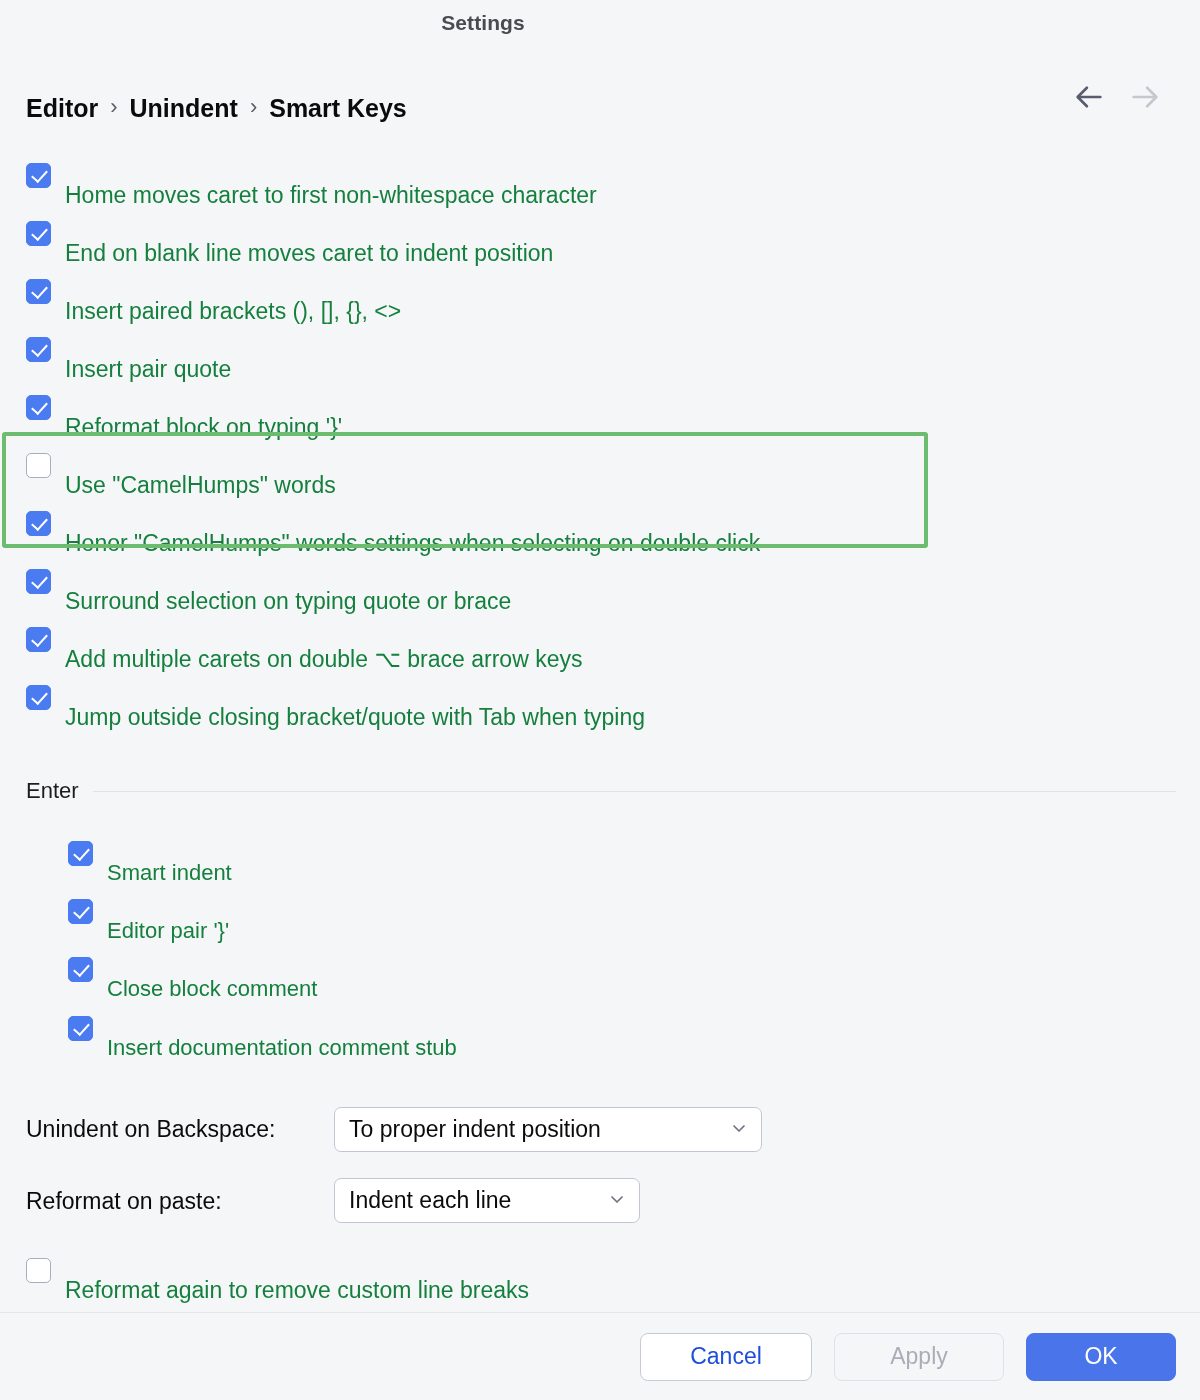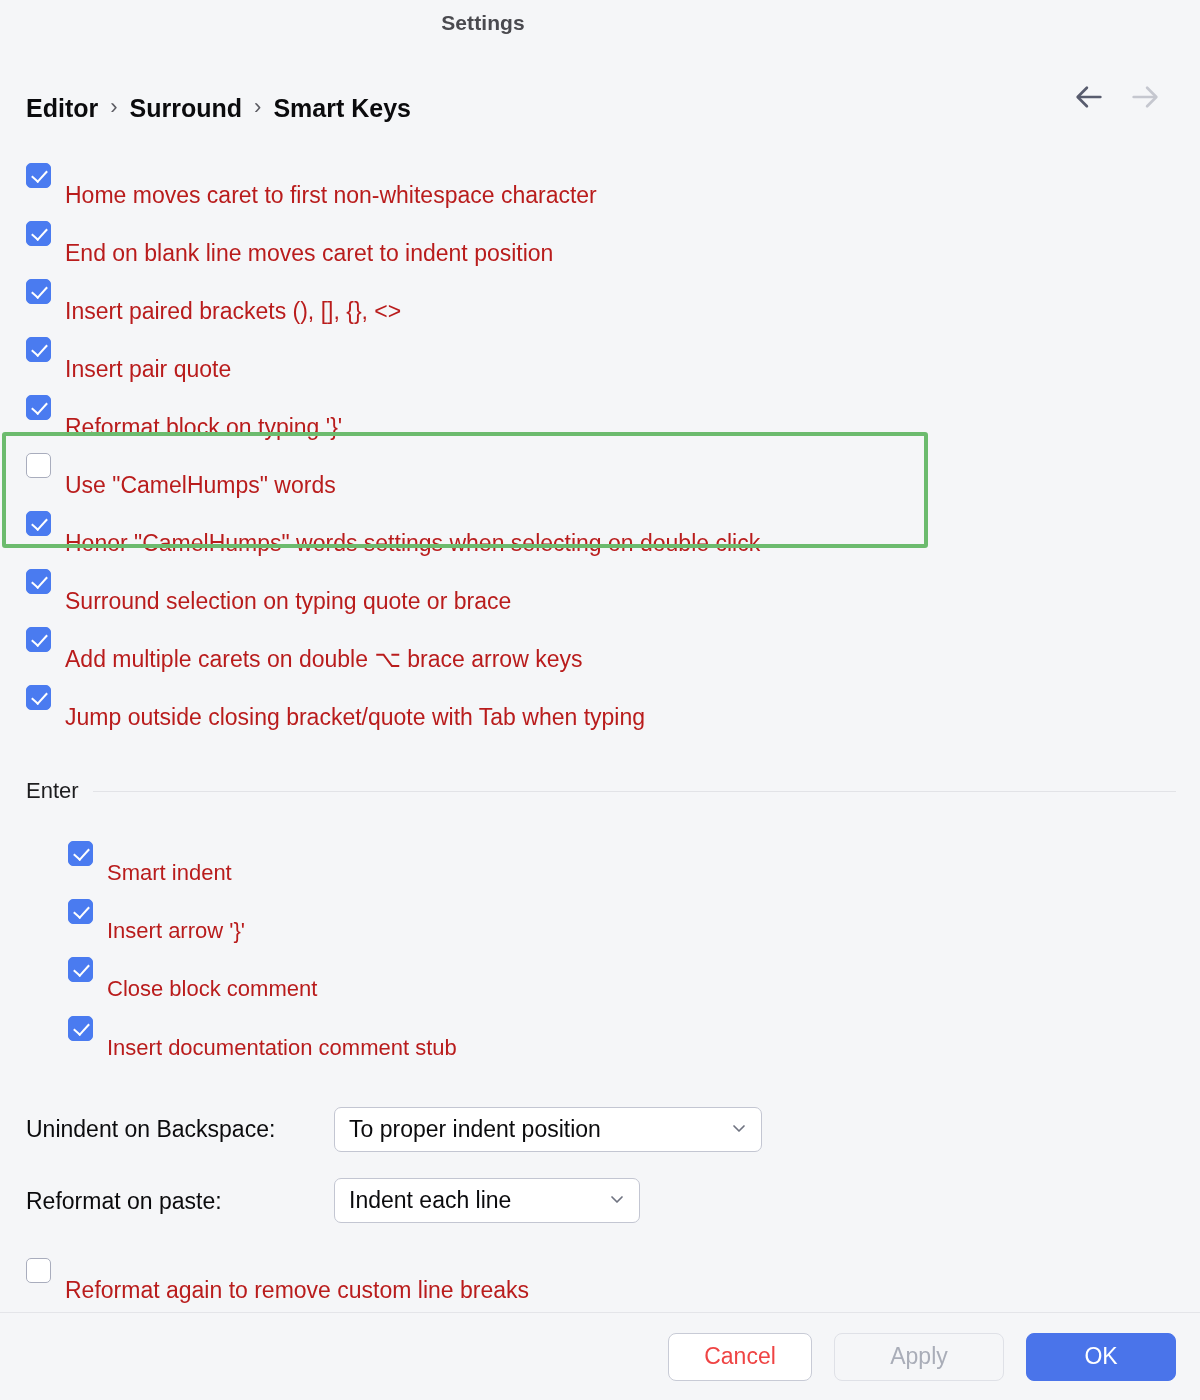--- a/index.html
+++ b/index.html
@@ -99,21 +99,21 @@
     transform: rotate(42deg);
   }
   .cb.unchecked {
     background: #ffffff;
     border: 1.6px solid #a9adbd;
   }
 
   .cb-label {
     margin-left: 14px;
     font-size: 23px;
-    color: #b91c1c;
+    color: #15803d;
     white-space: nowrap;
     line-height: 1;
     margin-top: 40px;
   }
   .cb-label.small { font-size: 22px; }
 
   
   #highlight-box {
     position: absolute;
     left: 2px;
@@ -202,24 +202,24 @@
     height: 48px;
     border-radius: 8px;
     font-size: 23px;
     display: flex;
     align-items: center;
     justify-content: center;
     font-family: "Liberation Sans", sans-serif;
     padding: 0 10px;
   }
   #cancel-button {
-    width: 144px;
+    width: 172px;
     background: #ffffff;
     border: 1.6px solid #c8cbd6;
-    color: #ef4444;
+    color: #1d4ed8;
   }
   #apply-button {
     width: 170px;
     background: #f5f6f8;
     border: 1.6px solid #dfe1e7;
     color: #a9adb8;
   }
   #ok-button {
     width: 150px;
     background: #4a74ea;
@@ -232,21 +232,21 @@
 
 <div id="dialog">
 
   <div id="title-bar">
     <div id="dialog-title">Settings</div>
   </div>
 
   <div id="breadcrumb-row">
     <span class="crumb">Editor</span>
     <span class="crumb-sep">›</span>
-    <span class="crumb">Surround</span>
+    <span class="crumb">Unindent</span>
     <span class="crumb-sep">›</span>
     <span class="crumb">Smart Keys</span>
   </div>
 
   <div id="nav-arrows">
     <span>
       <svg class="nav-arrow" viewBox="0 0 24 24" fill="none" stroke="#585c6e" stroke-width="1.9" stroke-linecap="round" stroke-linejoin="round">
         <line x1="20" y1="12" x2="4.5" y2="12"></line>
           <polyline points="10.5,5.5 4,12 10.5,18.5"></polyline>
       </svg>
@@ -316,21 +316,21 @@
     <span class="group-rule"></span>
   </div>
 
   <div class="cb-row indented" style="top:836px">
     <span class="cb checked"></span>
     <span class="cb-label small">Smart indent</span>
   </div>
 
   <div class="cb-row indented" style="top:894px">
     <span class="cb checked"></span>
-    <span class="cb-label small">Insert arrow '}'</span>
+    <span class="cb-label small">Editor pair '}'</span>
   </div>
 
   <div class="cb-row indented" style="top:952px">
     <span class="cb checked"></span>
     <span class="cb-label small">Close block comment</span>
   </div>
 
   <div class="cb-row indented" style="top:1011px">
     <span class="cb checked"></span>
     <span class="cb-label small">Insert documentation comment stub</span>

